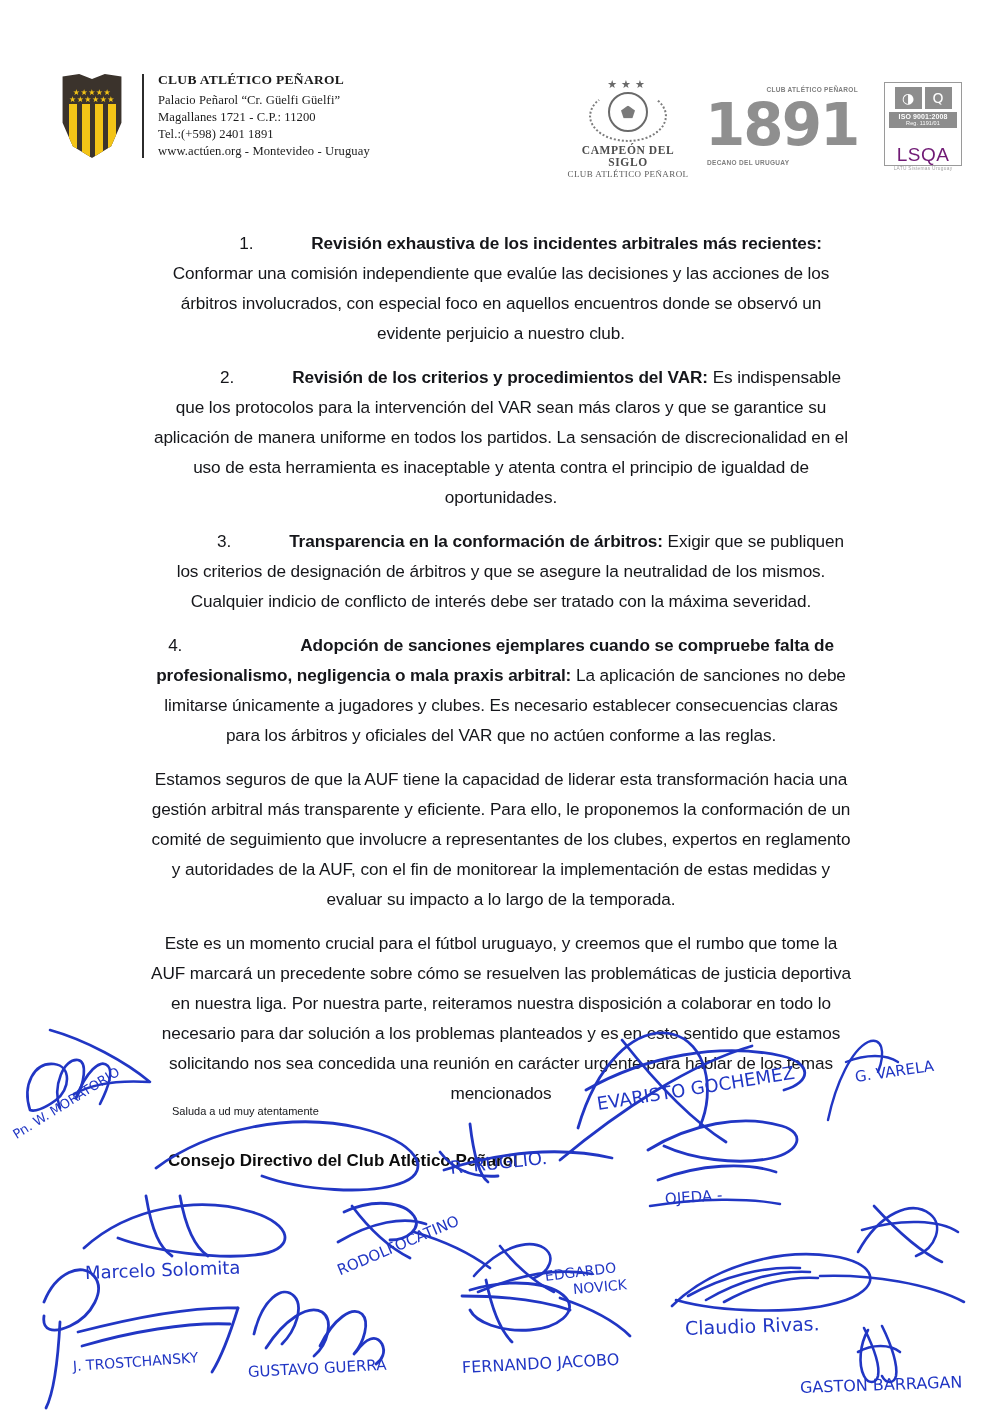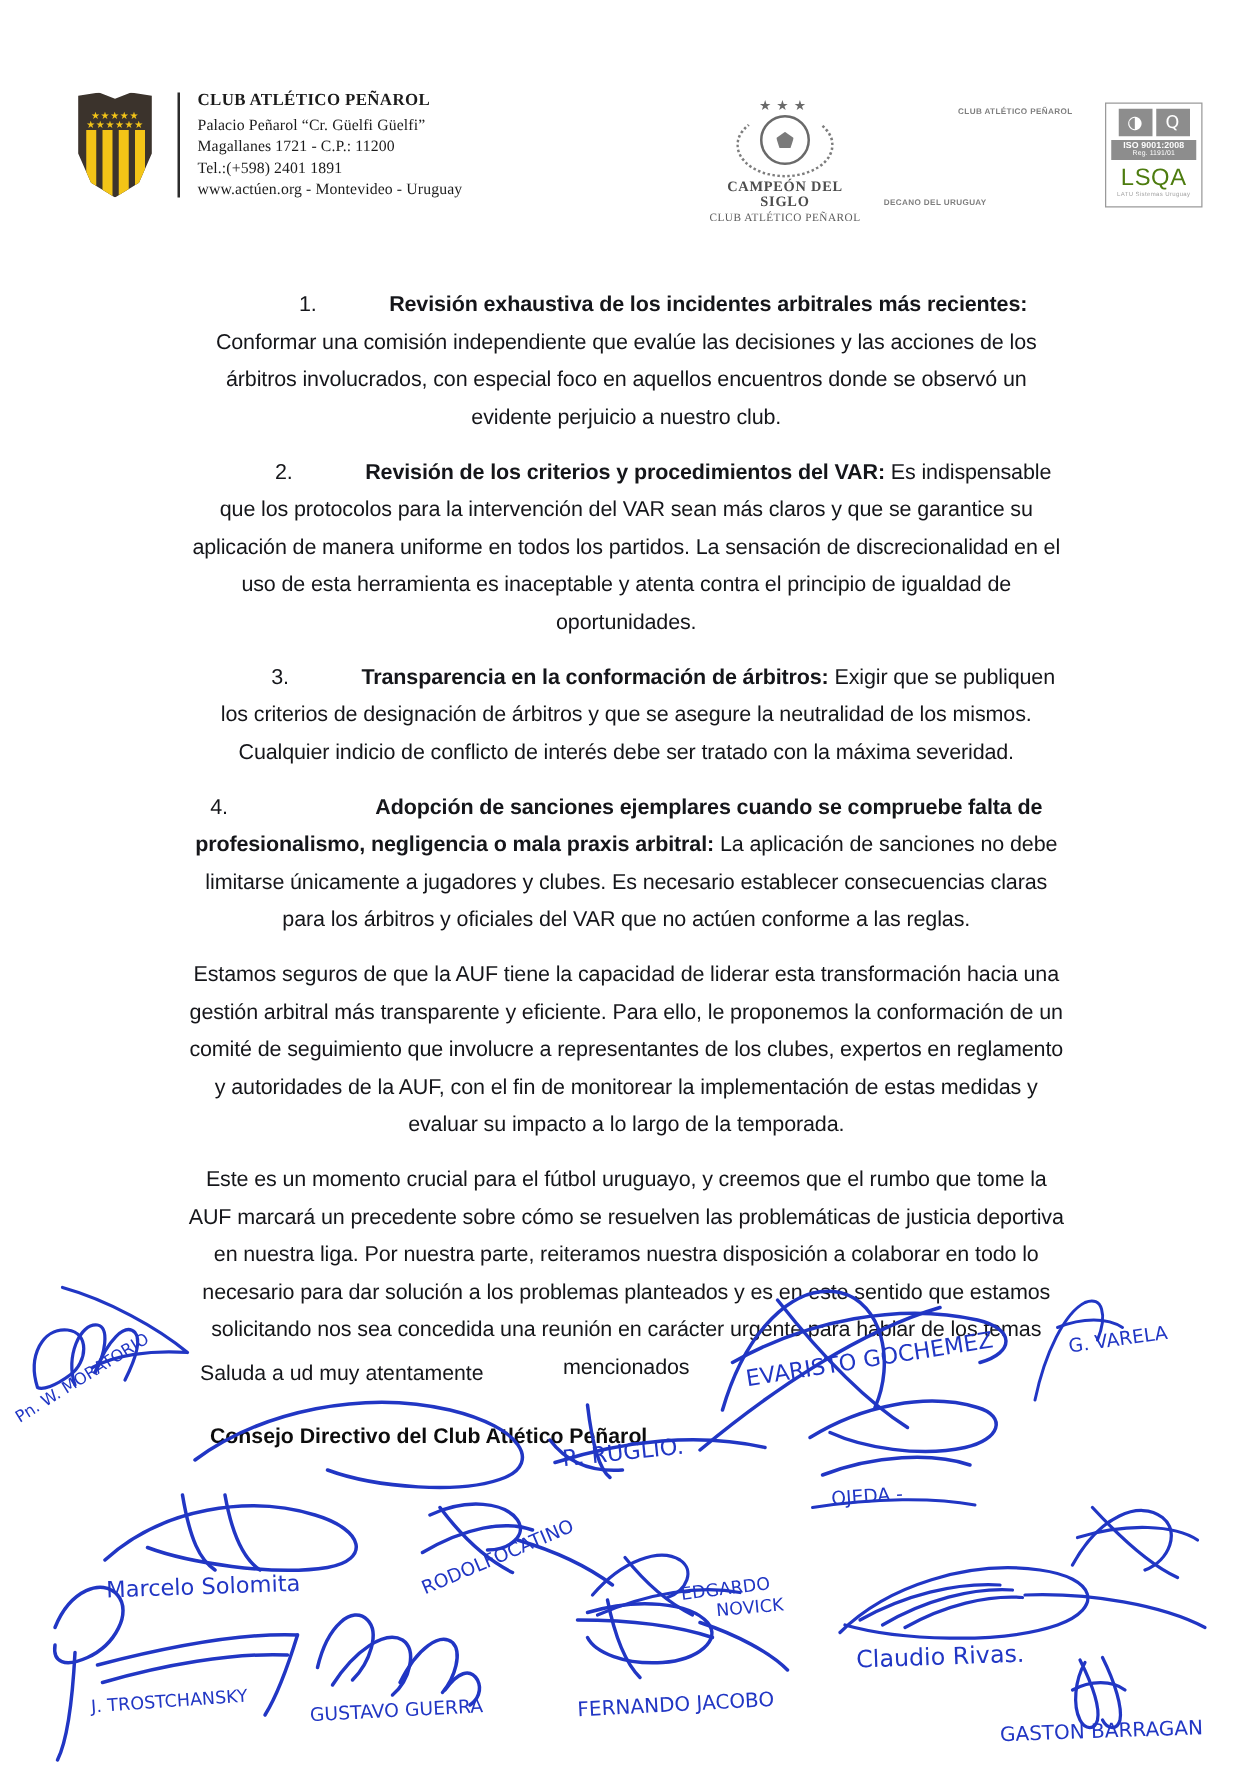--- a/index.html
+++ b/index.html
@@ -233,22 +233,22 @@
   .lsqa-reg {
     font-size: 5.5px;
     display: block;
     font-weight: normal;
   }
   .lsqa-name {
     font-family: "Liberation Sans", sans-serif;
     font-size: 19px;
     font-weight: normal;
     letter-spacing: 0.5px;
-    margin-top: 4px;
-    color: #4d7c0f;
+    margin-top: 16px;
+    color: #701a75;
   }
   .lsqa-sub {
     font-size: 4.8px;
     letter-spacing: 0.3px;
     color: #a3a3a3;
   }
 
   
   .body-text {
     position: absolute;
@@ -275,24 +275,24 @@
   .para.item4 .num-indent { display: inline-block; width: 0px; }
   .para.item4 .gap-a { display: inline-block; width: 118px; }
 
   .closing {
     position: absolute;
     left: 160px;
     top: 1086px;
     width: 500px;
   }
   .closing .salute {
-    font-size: 17px;
+    font-size: 11px;
     line-height: 26px;
     color: #15161a;
-    margin: 0;
+    margin: 12px;
   }
   .closing .council {
     font-size: 17px;
     font-weight: bold;
     line-height: 26px;
     color: #0d0d0d;
     margin: 24px 0 0 8px;
   }
 
   
@@ -349,20 +349,21 @@
         <div class="cds-stars">★★★</div>
         <div class="cds-wreath"></div>
         <div class="cds-ball"></div>
       </div>
       <div class="cds-l1">CAMPEÓN DEL SIGLO</div>
       <div class="cds-l2">CLUB ATLÉTICO PEÑAROL</div>
     </div>
 
     <div class="lh-1891">
       <div class="lbl-cap">CLUB ATLÉTICO PEÑAROL</div>
+      <div class="n1891">1891</div>
       <div class="lbl-dec">DECANO DEL URUGUAY</div>
     </div>
 
     <div class="lh-lsqa">
       <div class="lsqa-marks">
         <i>◑</i>
         <i>Q</i>
       </div>
       <div class="lsqa-iso">
         <span>ISO 9001:2008</span>

